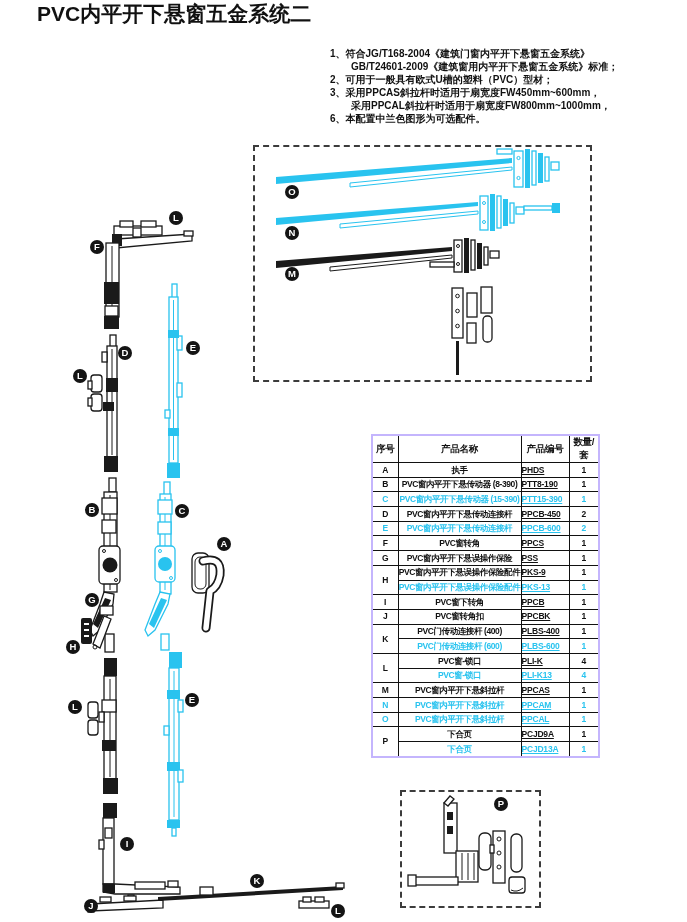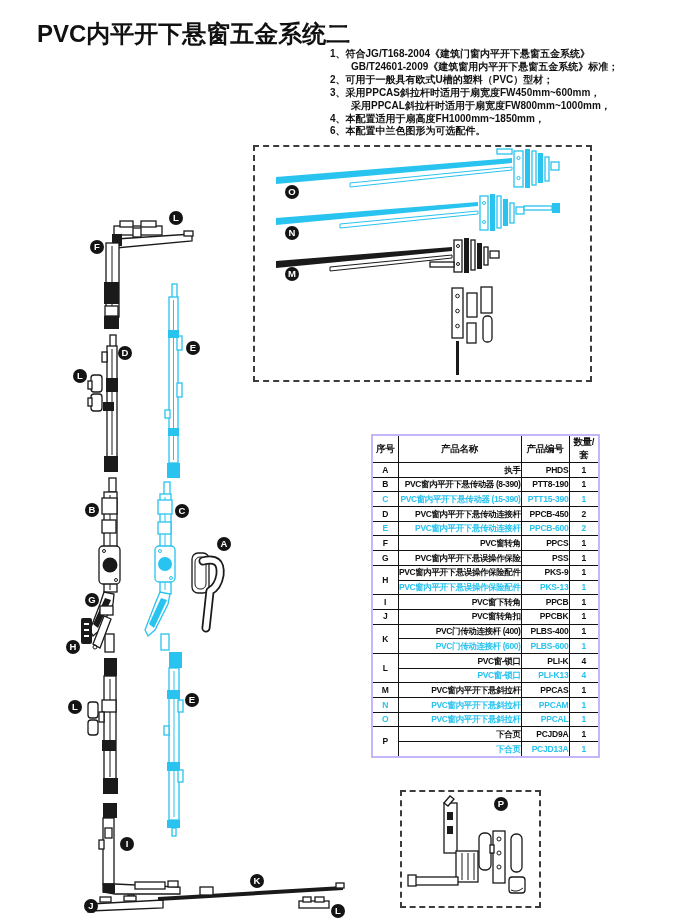--- a/index.html
+++ b/index.html
@@ -1,37 +1,37 @@
 <!DOCTYPE html>
 <html><head>
 <meta charset="utf-8">
 <style>
   html,body{margin:0;padding:0;background:#fff;}
   .page{position:relative;width:687px;height:922px;background:#fff;overflow:hidden;
         font-family:"Liberation Sans","DejaVu Sans",sans-serif;color:#111;}
-  .title{position:absolute;left:37px;top:18px;margin:0;font-size:24px;font-weight:bold;white-space:nowrap;}
+  .title{position:absolute;left:37px;top:0;margin:0;font-size:21px;font-weight:bold;white-space:nowrap;}
   .notes{position:absolute;left:330px;top:8px;width:356px;font-size:10px;font-weight:bold;line-height:12.9px;margin-top:40px;}
   .note-line{white-space:nowrap;}
   .note-line.indent{padding-left:21px;}
   .diagram-svg{position:absolute;left:0;top:0;}
   .opt-box{position:absolute;border:2px dashed #3c3c3c;background:transparent;}
   .opt-box.top{left:253px;top:145px;width:335px;height:233px;}
   .opt-box.bottom{left:400px;top:790px;width:137px;height:114px;}
   .label-layer{position:absolute;left:0;top:0;width:687px;height:922px;pointer-events:none;}
   .part-label{position:absolute;width:14px;height:14px;border-radius:50%;background:#141414;color:#fff;
               font-size:9.5px;font-weight:bold;line-height:14.5px;text-align:center;}
   .parts-table{position:absolute;left:371px;top:434px;width:227px;border-collapse:collapse;
                table-layout:fixed;font-weight:bold;background:#fff;border:2px solid #c4b5fd;}
   .parts-table th,.parts-table td{border:1px solid #111;padding:0;overflow:hidden;}
   .parts-table th{height:19px;font-size:9.5px;letter-spacing:-0.3px;}
   .parts-table td{height:13.7px;font-size:8.5px;line-height:1;white-space:nowrap;}
   .col-serial{width:26px;} .col-name{width:123px;} .col-code{width:48px;} .col-qty{width:30px;}
   .c-serial{text-align:center;font-size:9px;}
-  .c-name{text-align:right;padding-left:5px;letter-spacing:-0.4px;margin-top:44px;}
-  .c-code{text-align:right;padding-left:4px;letter-spacing:-0.2px;}
+  .c-name{text-align:center;padding-left:5px;letter-spacing:-0.4px;margin-top:44px;}
+  .c-code{text-align:left;padding-left:4px;letter-spacing:-0.2px;text-decoration:underline;}
   .c-qty{text-align:center;}
   .cyan{color:#29C3EF;}
   
   .sk{fill:#fff;stroke:#1a1a1a;stroke-width:1.3;}
   .skf{fill:#1a1a1a;stroke:none;}
   .skl{fill:none;stroke:#1a1a1a;stroke-width:1;}
   .cy{fill:#fff;stroke:#29C3EF;stroke-width:1.3;}
   .cyf{fill:#29C3EF;stroke:none;}
   .cyl{fill:none;stroke:#29C3EF;stroke-width:1;}
 </style>
@@ -286,21 +286,20 @@
     </div>
 
   <h1 class="title">PVC内平开下悬窗五金系统二</h1>
 
   <div class="notes">
       <div class="note-line">1、符合JG/T168-2004《建筑门窗内平开下悬窗五金系统》</div>
       <div class="note-line indent">GB/T24601-2009《建筑窗用内平开下悬窗五金系统》标准；</div>
       <div class="note-line">2、可用于一般具有欧式U槽的塑料（PVC）型材；</div>
       <div class="note-line">3、采用PPCAS斜拉杆时适用于扇宽度FW450mm~600mm，</div>
       <div class="note-line indent">采用PPCAL斜拉杆时适用于扇宽度FW800mm~1000mm，</div>
-      <div class="note-line">4、本配置适用于扇高度FH1000mm~1850mm，</div>
       <div class="note-line">6、本配置中兰色图形为可选配件。</div>
     </div>
 
   <table class="parts-table">
     <colgroup>
       <col class="col-serial">
         <col class="col-name">
         <col class="col-code">
         <col class="col-qty">
     </colgroup>

